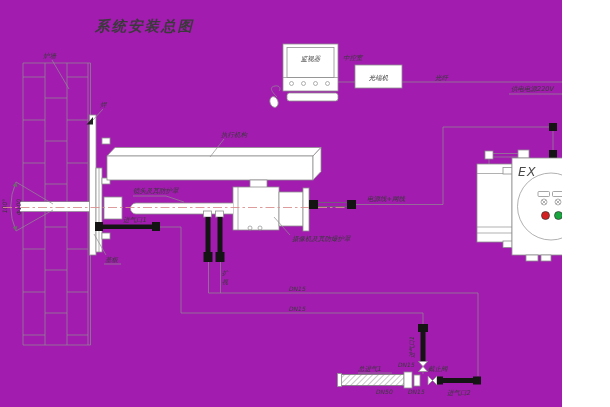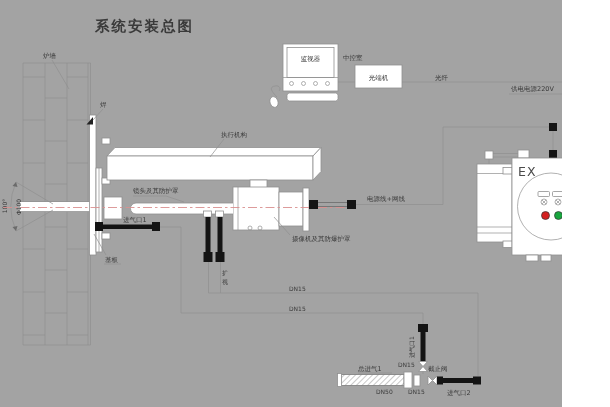--- a/index.html
+++ b/index.html
@@ -1,17 +1,17 @@
 <!DOCTYPE html>
 <html><head>
 <meta charset="utf-8">
 <style>
   html,body{margin:0;padding:0;background:#ffffff;}
-  .stage{position:relative;width:562px;height:407px;background:#a3a3a3;overflow:hidden;
-         font-family:"DejaVu Sans","Liberation Sans",sans-serif;}
+  .stage{position:relative;width:562px;height:407px;background:#a21caf;overflow:hidden;
+         font-family:"DejaVu Sans","Liberation Sans",sans-serif;font-style:italic;}
   svg{display:block}
   svg text{font-family:"DejaVu Sans","Liberation Sans",sans-serif;fill:#3a3a3a;font-size:6.5px;}
   .ln{stroke:#8f8f8f;stroke-width:.7;fill:none;}
   .lnd{stroke:#6b6b6b;stroke-width:.8;fill:none;}
   .box{stroke:#8f8f8f;stroke-width:.8;fill:#ffffff;}
   .blk{fill:#141414;stroke:none;}
   .ttl{font-size:14.5px;font-weight:bold;letter-spacing:2px;}
   .dn{font-size:6px;}
   .exl{font-size:12.5px;fill:#4a4a4a;letter-spacing:1px;}
 </style>

